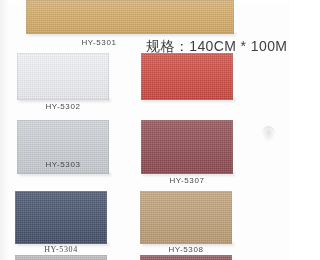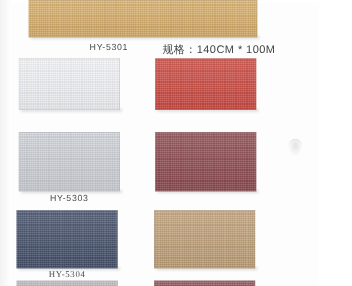--- a/index.html
+++ b/index.html
@@ -61,21 +61,21 @@
   .caption {
     position: absolute;
     font-family: "Liberation Sans", sans-serif;
     font-size: 8px;
     letter-spacing: 0.6px;
     color: #4a4a4a;
     white-space: nowrap;
     text-align: center;
   }
   .caption-cjk {
-    font-size: 10px;
+    font-size: 14px;
     letter-spacing: 0.4px;
     color: #3f3f3f;
   }
 
   
   .page-edge-left {
     position: absolute;
     left: 0; top: 0;
     width: 10px; height: 260px;
     background: linear-gradient(90deg, #f2f2f2, #ffffff);
@@ -112,49 +112,52 @@
     <div class="swatch-shadow"></div>
     <div class="swatch-chip" style="background-color:#d7ad68;"></div>
   </div>
   <div class="caption" style="left:62px; top:38px; width:74px;">HY-5301</div>
   <div class="caption caption-cjk" style="left:146px; top:38px; width:106px;">规格：140CM * 100M</div>
 
   <div class="swatch-card" style="left:17px; top:53px; width:92px; height:47px;">
     <div class="swatch-shadow"></div>
     <div class="swatch-chip" style="background-color:#f2f3f6;"></div>
   </div>
+  <div class="caption" style="left:32px; top:102px; width:62px;">HY-5302</div>
 
   <div class="swatch-card" style="left:141px; top:53px; width:92px; height:47px;">
     <div class="swatch-shadow"></div>
     <div class="swatch-chip" style="background-color:#cc4a41;"></div>
   </div>
 
   <div class="swatch-card" style="left:17px; top:120px; width:92px; height:54px;">
     <div class="swatch-shadow"></div>
     <div class="swatch-chip" style="background-color:#ced1d7;"></div>
   </div>
-  <div class="caption" style="left:32px; top:176px; width:62px;">HY-5303</div>
+  <div class="caption" style="left:32px; top:160px; width:62px;">HY-5303</div>
 
   <div class="swatch-card" style="left:141px; top:120px; width:92px; height:54px;">
     <div class="swatch-shadow"></div>
     <div class="swatch-chip" style="background-color:#8d4b50;"></div>
   </div>
+  <div class="caption" style="left:156px; top:176px; width:62px;">HY-5307</div>
 
   <div class="corner-curl" style="left:262px; top:126px;"></div>
 
   <div class="swatch-card" style="left:15px; top:191px; width:92px; height:53px;">
     <div class="swatch-shadow"></div>
     <div class="swatch-chip" style="background-color:#434f69;"></div>
   </div>
   <div class="caption" style="left:30px; top:245px; width:62px;font-family:Liberation Serif, serif;">HY-5304</div>
 
   <div class="swatch-card" style="left:140px; top:191px; width:92px; height:53px;">
     <div class="swatch-shadow"></div>
     <div class="swatch-chip" style="background-color:#bfa077;"></div>
   </div>
+  <div class="caption" style="left:155px; top:245px; width:62px;">HY-5308</div>
 
   <div class="swatch-card" style="left:15px; top:255px; width:92px; height:14px;">
     <div class="swatch-chip" style="background-color:#b9babe;"></div>
   </div>
   <div class="swatch-card" style="left:140px; top:255px; width:92px; height:14px;">
     <div class="swatch-chip" style="background-color:#8a5258;"></div>
   </div>
 
   <div class="page-edge-left"></div>
   <div class="page-edge-right"></div>

